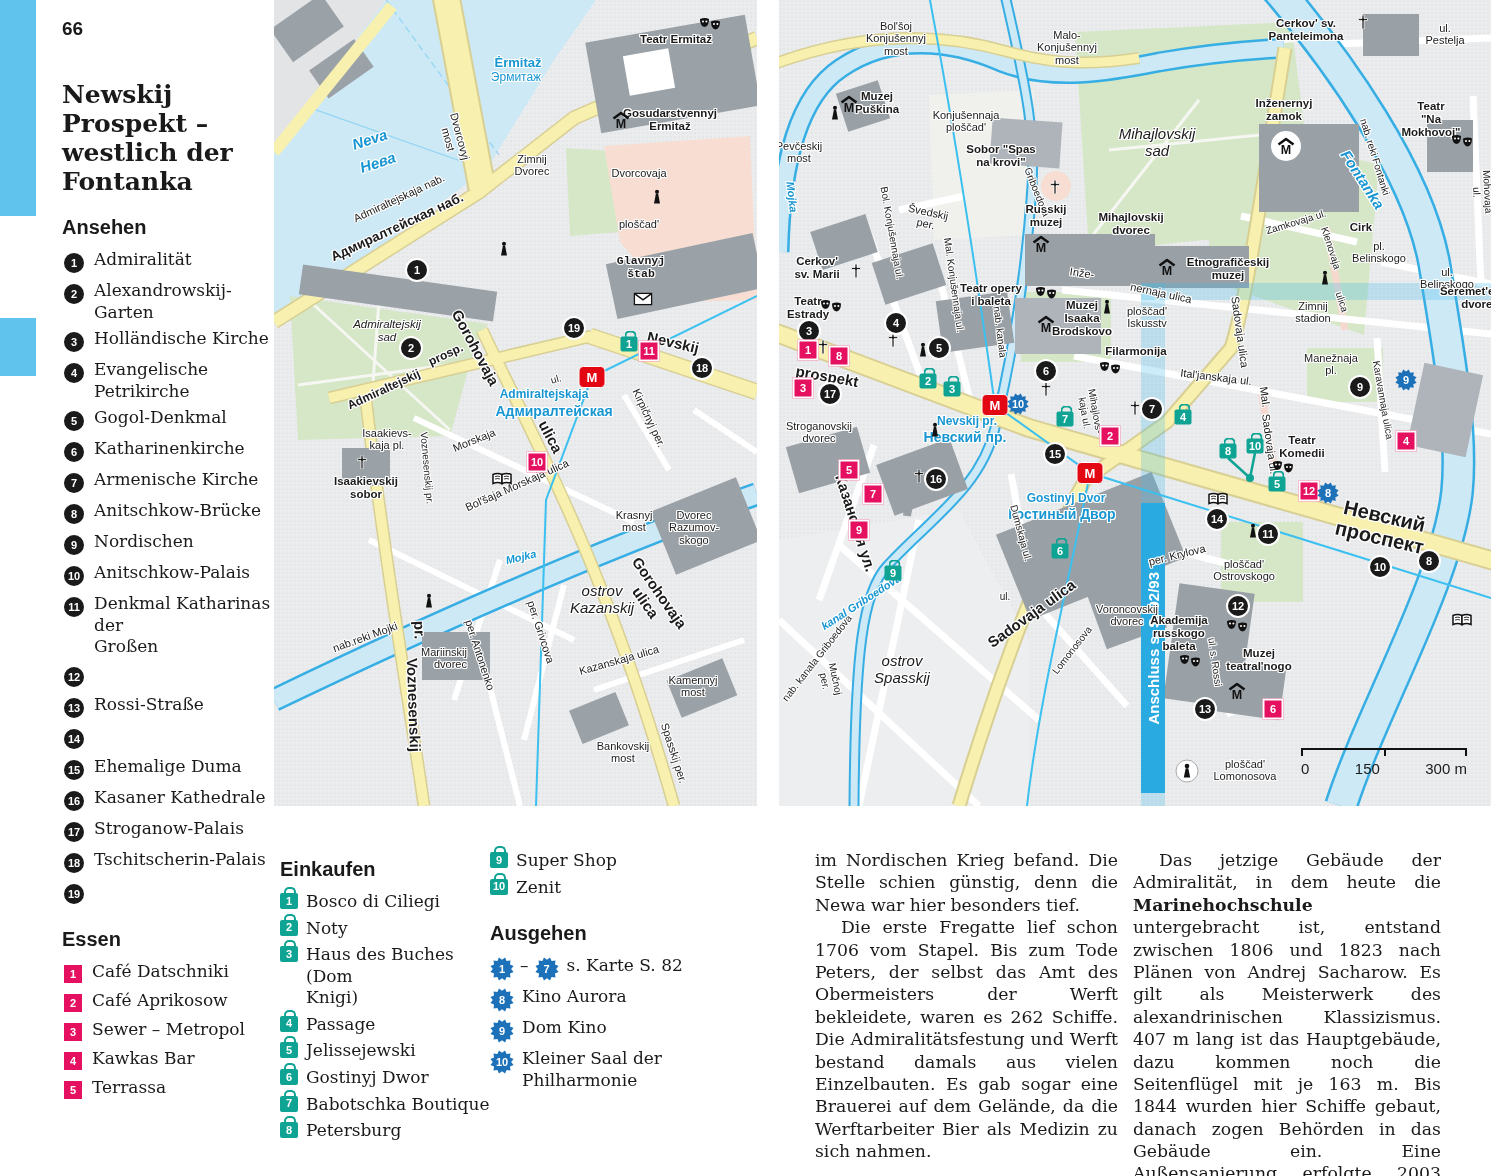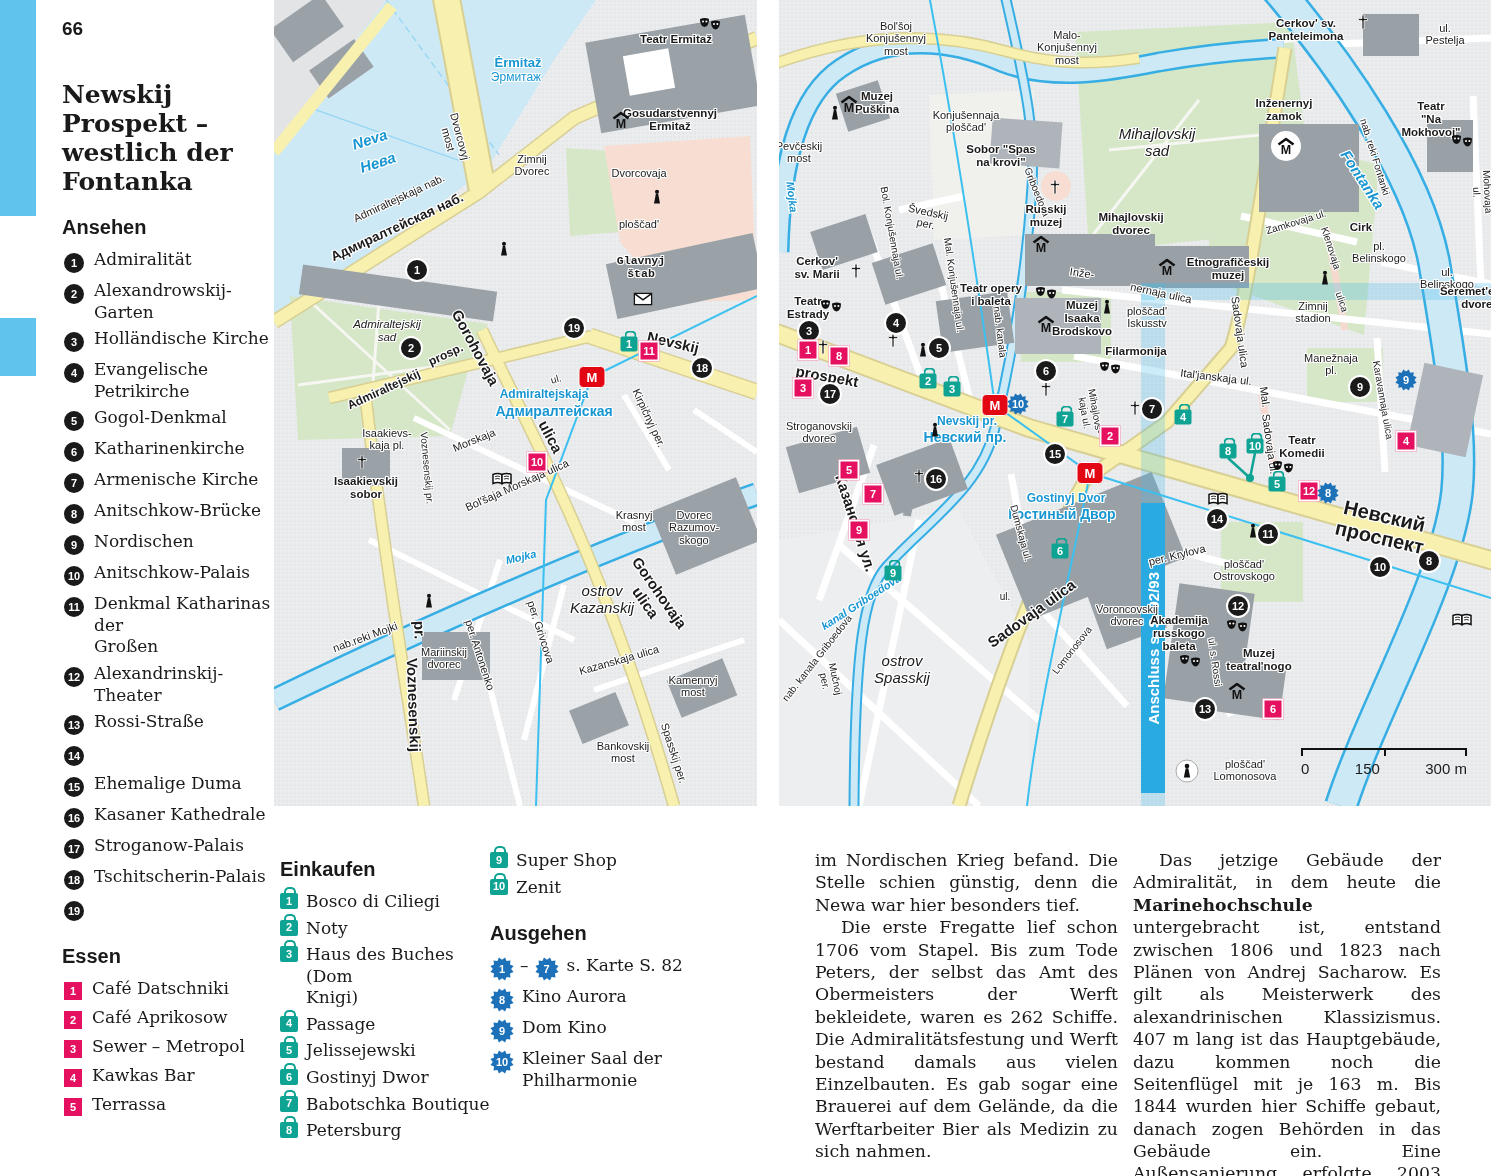--- a/index.html
+++ b/index.html
@@ -141,21 +141,20 @@
           <span class="mk mk-sight legchip">10</span>
           <span class="lbl">Anitschkow-Palais</span>
         </div>
         <div class="lrow">
           <span class="mk mk-sight legchip">11</span>
           <span class="lbl">Denkmal Katharinas der
 Großen</span>
         </div>
         <div class="lrow">
           <span class="mk mk-sight legchip">12</span>
-          <span class="lbl">Alexandrinskij-Theater</span>
         </div>
         <div class="lrow">
           <span class="mk mk-sight legchip">13</span>
           <span class="lbl">Rossi-Straße</span>
         </div>
         <div class="lrow">
           <span class="mk mk-sight legchip">14</span>
         </div>
         <div class="lrow">
           <span class="mk mk-sight legchip">15</span>
@@ -407,21 +406,21 @@
       <span class="ml" style="left: 243px; top: 485px; transform: translate(-50%, -50%) rotate(-24deg);">Bol'šaja Morskaja ulica</span>
       <span class="ml" style="left: 360px; top: 521px;">Krasnyj
 most</span>
       <span class="ml" style="left: 420px; top: 527px;">Dvorec
 Razumov-
 skogo</span>
       <span class="ml c-rsm" style="left: 247px; top: 557px; transform: translate(-50%, -50%) rotate(-13deg);">Mojka</span>
       <span class="ml c-dist" style="left: 328px; top: 600px;">ostrov
 Kazanskij</span>
       <span class="ml" style="left: 91px; top: 637px; transform: translate(-50%, -50%) rotate(-20deg);">nab.reki Mojki</span>
-      <span class="ml" style="left: 170px; top: 658px;">Mariinskij
+      <span class="ml" style="left: 170px; top: 658px; text-align: right;">Mariinskij
 dvorec</span>
       <span class="ml" style="left: 206px; top: 655px; transform: translate(-50%, -50%) rotate(72deg);">per. Antonenko</span>
       <span class="ml" style="left: 267px; top: 632px; transform: translate(-50%, -50%) rotate(72deg);">per. Grivcova</span>
       <span class="ml c-stbig" style="left: 145px; top: 630px; transform: translate(-50%, -50%) rotate(88deg);">pr.</span>
       <span class="ml c-stbig" style="left: 139px; top: 705px; transform: translate(-50%, -50%) rotate(88deg);">Voznesenskij</span>
       <span class="ml" style="left: 345px; top: 660px; transform: translate(-50%, -50%) rotate(-16deg);">Kazanskaja ulica</span>
       <span class="ml" style="left: 419px; top: 686px;">Kamennyj
 most</span>
       <span class="ml" style="left: 349px; top: 752px;">Bankovskij
 most</span>

